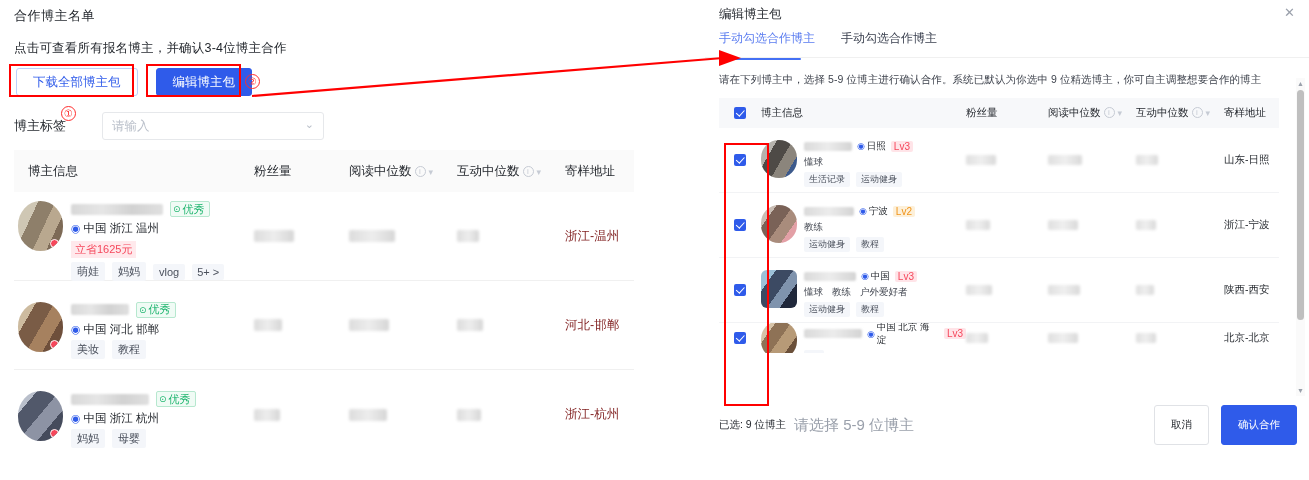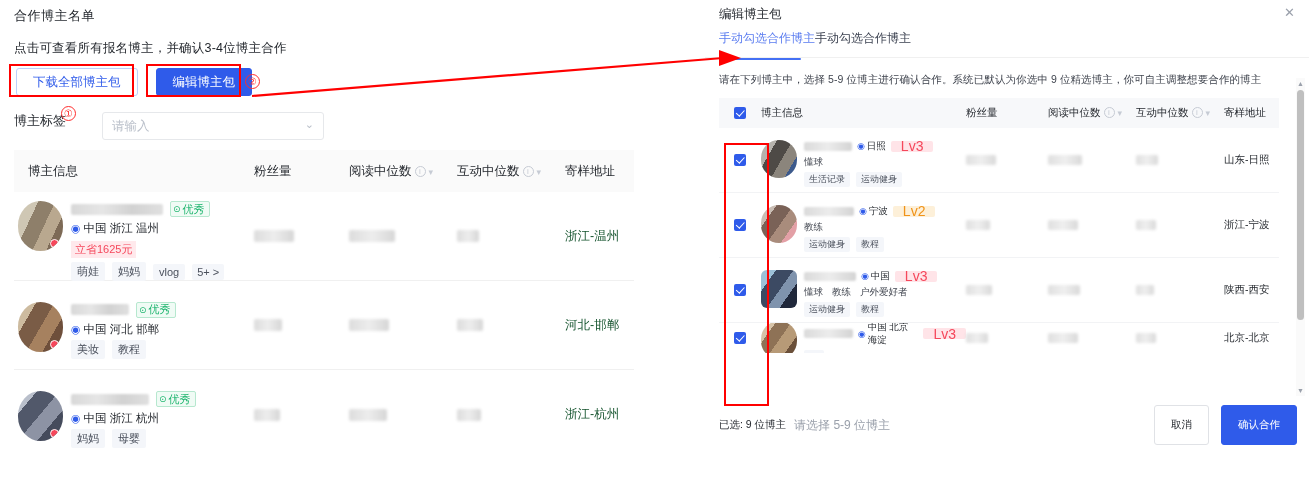--- a/index.html
+++ b/index.html
@@ -19,21 +19,21 @@
   .left-sub   { position:absolute; left:14px; top:40px; font-size:12.5px; color:#1f2329; letter-spacing:.2px; }
 
   .btn-row { position:absolute; left:16px; top:68px; display:flex; align-items:center; gap:18px; }
   .btn {
     height:28px; padding:0 16px; border-radius:3px; font-size:12.5px;
     display:flex; align-items:center; justify-content:center; cursor:pointer; white-space:nowrap;
   }
   .btn-outline { border:1px solid #bcd0fb; color:#2f5bea; background:#fff; }
   .btn-primary { border:1px solid #2f5bea; color:#fff; background:#2f5bea; }
 
-  .tag-row { position:absolute; left:14px; top:112px; display:flex; }
+  .tag-row { position:absolute; left:14px; top:112px; display:flex; align-items:center; }
   .tag-label { font-size:13px; color:#1f2329; margin-right:6px; }
   .select {
     width:222px; height:28px; border:1px solid #e6e8eb; border-radius:3px; background:#fff;
     display:flex; align-items:center; padding:0 9px; position:relative; cursor:pointer;
   }
   .select .ph { font-size:12.5px; color:#b9bfc9; }
   .select .chev { position:absolute; right:9px; top:50%; transform:translateY(-60%); color:#b9bfc9; font-size:11px; }
 
   
   .ltable { position:absolute; left:14px; top:150px; width:620px; }
@@ -48,21 +48,21 @@
   .lhead .c5 { width:auto; }
   .ico-i { display:inline-block; width:11px; height:11px; border:1px solid #c6cbd4; border-radius:50%;
            font-size:8px; line-height:9px; text-align:center; color:#c6cbd4; margin:0 2px 0 3px; vertical-align:1px; }
   .caret { color:#c6cbd4; font-size:9px; margin-left:1px; }
 
   .lrow { display:flex; align-items:center; border-bottom:1px solid #f0f0f0; height:89px; }
   .lrow .c1 { width:240px; display:flex; align-items:flex-start; padding-left:4px; padding-top:10px; }
   .lrow .c2 { width:95px; }
   .lrow .c3 { width:108px; }
   .lrow .c4 { width:108px; }
-  .lrow .c5 { width:auto; font-size:12.5px; color:#14532d; }
+  .lrow .c5 { width:auto; font-size:12.5px; color:#7f1d1d; }
 
   .avatar { width:45px; height:50px; border-radius:24px/26px; overflow:hidden; position:relative; flex:none; margin-right:8px; }
   .av-a { background:
       linear-gradient(115deg,#cfc7b4 0 30%,#8e7f6a 30% 55%,#b9a88f 55% 75%,#7d6a56 75% 100%); }
   .av-b { background:
       linear-gradient(120deg,#cdbb9f 0 25%,#7a5c46 25% 50%,#a6815f 50% 72%,#6e4f3b 72% 100%); }
   .av-c { background:
       linear-gradient(130deg,#b9bfcb 0 22%,#51586a 22% 48%,#8d93a4 48% 70%,#454b5c 70% 100%); }
   .av-badge { position:absolute; right:4px; bottom:3px; width:9px; height:9px; border-radius:50%;
               background:#f5475b; border:1px solid #fff; }
@@ -79,21 +79,21 @@
   .chips { display:flex; gap:7px; align-items:center; }
   .chip { font-size:11px; color:#4a505c; background:#f4f6fa; border-radius:2px; padding:2px 6px; }
   .chip-more { font-size:11px; color:#4a505c; background:#f4f6fa; border-radius:2px; padding:2px 5px; }
   .blur-cell { height:12px; border-radius:2px; background:linear-gradient(90deg,#dcdcdc,#ededed,#d6d6d6); filter:blur(1.6px); }
 
   
   .dialog { position:absolute; left:705px; top:0; width:604px; height:480px; background:#fff; }
   .dlg-title { position:absolute; left:14px; top:6px; font-size:12.5px; color:#1f2329; }
   .dlg-close { position:absolute; right:14px; top:6px; font-size:13px; color:#9aa0ab; cursor:pointer; line-height:1; }
 
-  .tabs { position:absolute; left:14px; top:30px; display:flex; }
+  .tabs { position:absolute; left:14px; top:30px; display:flex; gap:26px; }
   .tab { font-size:12px; padding-bottom:9px; position:relative; cursor:pointer; }
   .tab.active { color:#5a7cf0; }
   .tab.active::after { content:""; position:absolute; left:14px; right:14px; bottom:-4px; height:2.5px; background:#4470f4; border-radius:2px; }
   .tab.idle { color:#3b4150; }
   .tabs-line { position:absolute; left:0; right:0; top:57px; height:1px; background:#f0f0f0; }
 
   .dlg-hint { position:absolute; left:14px; top:73px; font-size:10.5px; color:#40454f; letter-spacing:.1px; }
 
   .rtable { position:absolute; left:14px; top:98px; width:560px; }
   .rhead { height:30px; background:#f7f8fa; display:flex; align-items:center; font-size:10.5px; color:#1f2329; }
@@ -118,36 +118,36 @@
 
   .r-avatar { width:36px; height:38px; border-radius:19px; overflow:hidden; flex:none; margin-right:7px; }
   .rav-1 { background:linear-gradient(120deg,#b6b3ad 0 28%,#4e4a46 28% 55%,#8b857c 55% 78%,#3d5a8c 78% 100%); }
   .rav-2 { background:linear-gradient(125deg,#c9bdb4 0 25%,#7a6257 25% 52%,#a98c7c 52% 74%,#e3a0a6 74% 100%); }
   .rav-3 { background:linear-gradient(125deg,#9cc0d8 0 24%,#3c4a63 24% 52%,#7f93ad 52% 72%,#20283b 72% 100%); border-radius:6px; }
   .rav-4 { background:linear-gradient(125deg,#d6c3a8 0 25%,#8e7256 25% 50%,#b79a77 50% 74%,#6b503a 74% 100%); }
 
   .r-name { height:9px; border-radius:2px; background:linear-gradient(90deg,#dadada,#ececec,#d4d4d4); filter:blur(1.2px); }
   .r-line1 { display:flex; align-items:center; gap:5px; margin-bottom:3px; }
   .r-loc { font-size:9.5px; color:#1f2329; display:flex; align-items:center; gap:2px; }
-  .lv { font-size:14px; border-radius:2px; padding:0 10px; height:11px; display:flex; align-items:center; }
+  .lv { font-size:10px; border-radius:2px; padding:0 3px; height:11px; display:flex; align-items:center; }
   .lv3 { color:#f5475b; background:#ffe4e8; }
   .lv2 { color:#f09319; background:#fdf0d9; }
   .r-cats { font-size:9.5px; color:#40454f; display:flex; gap:9px; margin-bottom:3px; }
   .r-chips { display:flex; gap:6px; }
   .r-chip { font-size:9px; color:#4a505c; background:#f4f6fa; border-radius:2px; padding:1px 5px; }
   .r-blur { height:10px; border-radius:2px; background:linear-gradient(90deg,#dfdfdf,#efefef,#d9d9d9); filter:blur(1.5px); }
 
   .scrollbar { position:absolute; right:4px; top:78px; width:9px; height:318px; }
   .sb-track { position:absolute; inset:0; background:#fafafa; }
   .sb-thumb { position:absolute; left:1px; top:12px; width:7px; height:230px; background:#bfbfbf; border-radius:4px; }
   .sb-arrow { position:absolute; left:1px; width:7px; text-align:center; font-size:7px; color:#9aa0ab; line-height:9px; }
 
   .dlg-footer { position:absolute; left:14px; right:12px; top:405px; display:flex; align-items:center; }
   .sel-info { font-size:10.5px; color:#1f2329; }
-  .sel-hint { font-size:12px; color:#9aa0ab; margin-left:8px; }
+  .sel-hint { font-size:15px; color:#9aa0ab; margin-left:8px; }
   .foot-btns { margin-left:auto; display:flex; gap:12px; }
   .fbtn { height:40px; padding:0 16px; border-radius:3px; font-size:10.5px; display:flex; align-items:center; cursor:pointer; }
   .fbtn-cancel { border:1px solid #e0e2e6; background:#fff; color:#1f2329; }
   .fbtn-ok { border:1px solid #2f5bea; background:#2f5bea; color:#fff; }
 
   
   .anno { position:absolute; border:2px solid #ff0000; pointer-events:none; }
   .anno-num {
     position:absolute; width:15px; height:15px; border:1.3px solid #ff2d2d; border-radius:50%;
     color:#ff2d2d; font-size:10px; display:flex; align-items:center; justify-content:center;

